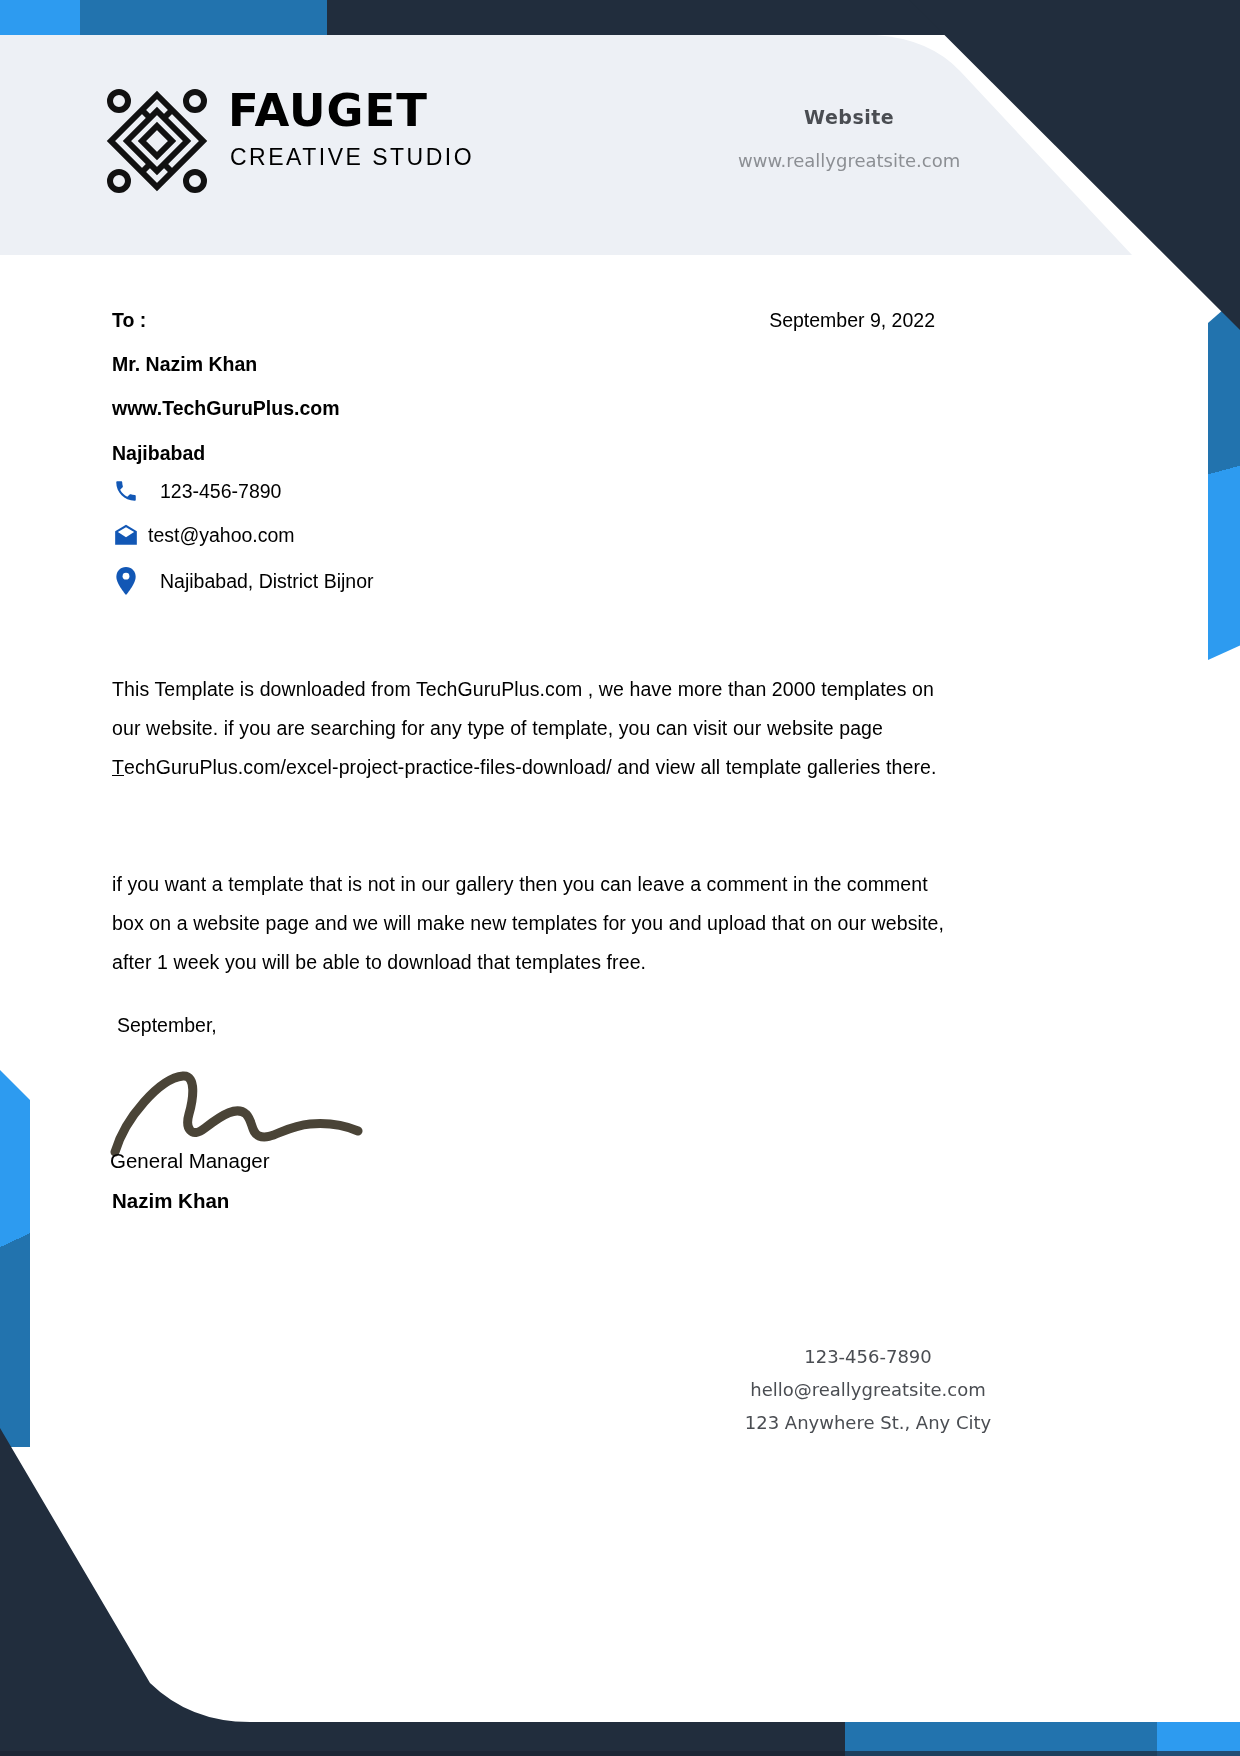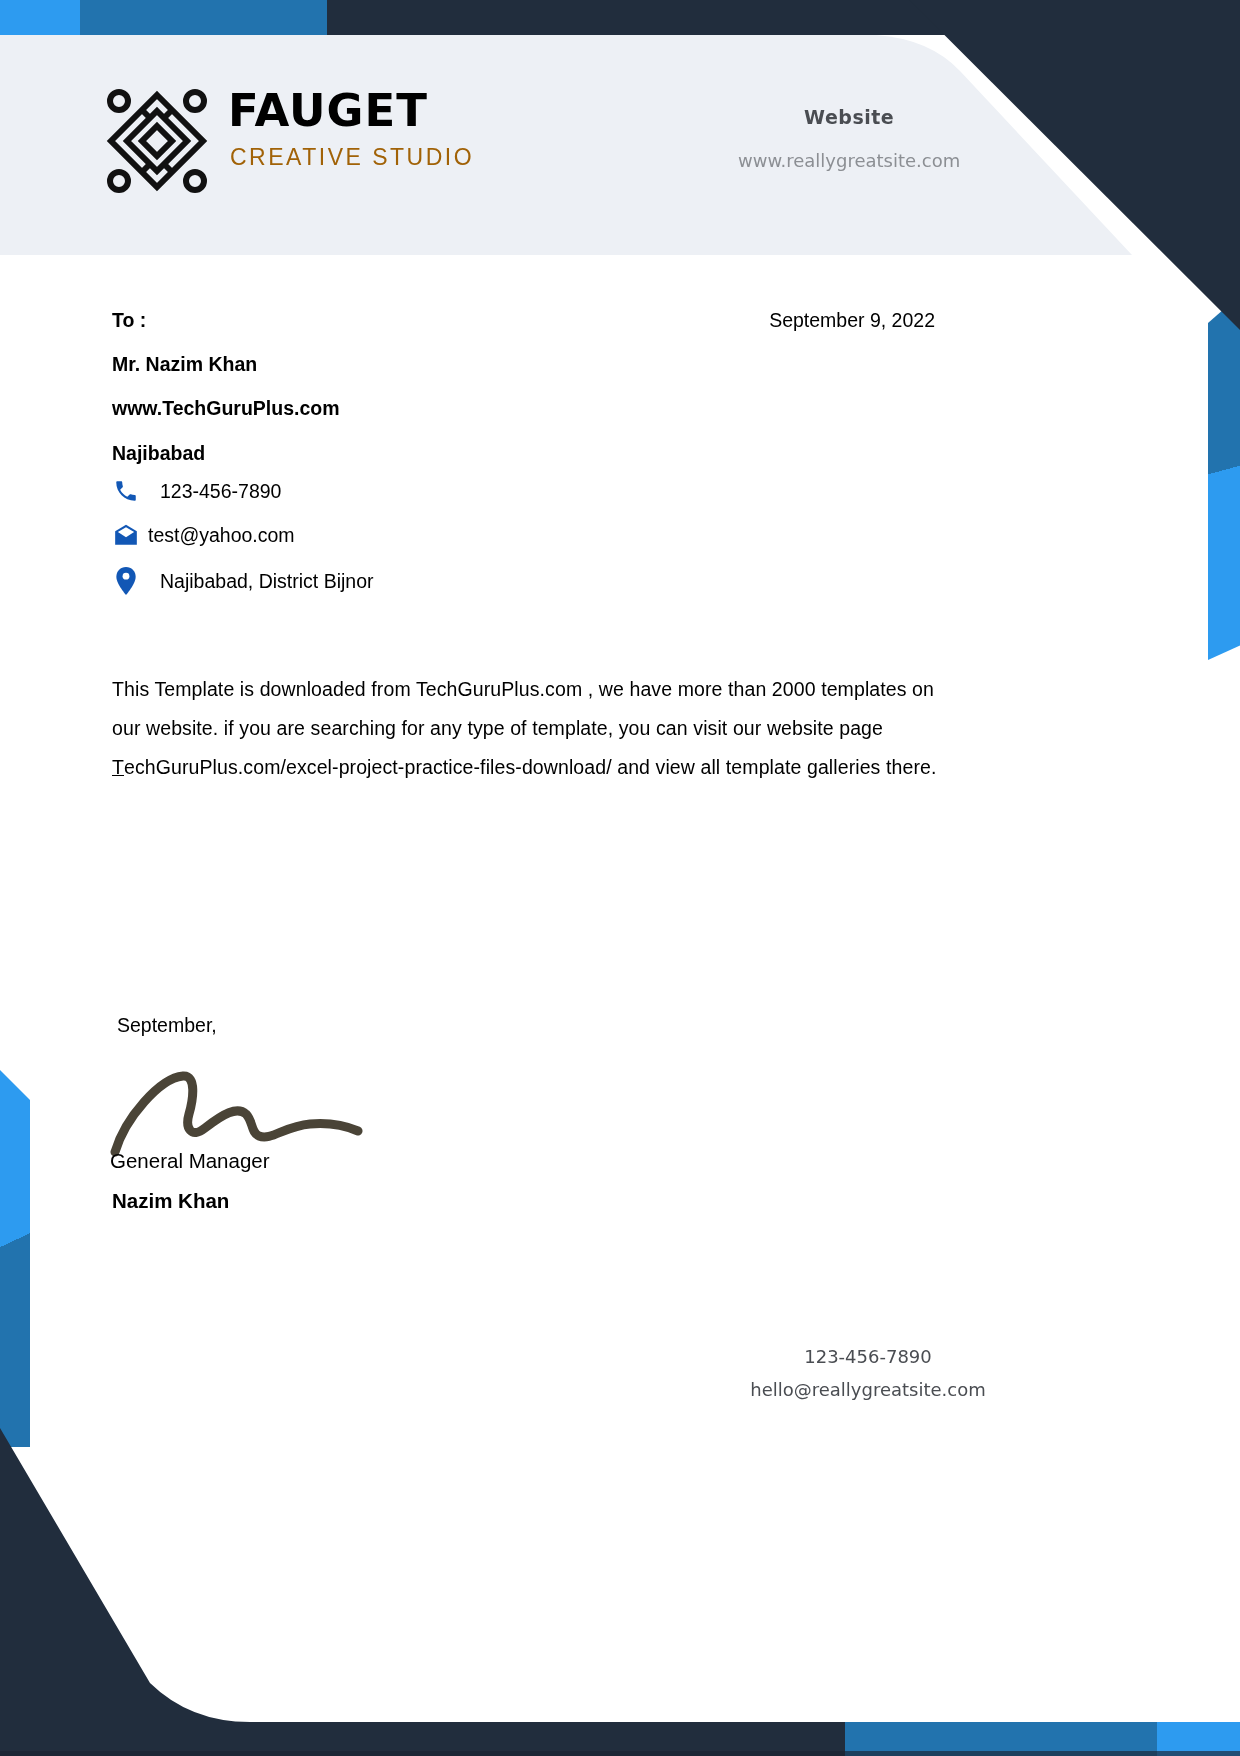--- a/index.html
+++ b/index.html
@@ -47,21 +47,21 @@
   }
   
   .logo-mark{position:absolute;left:106px;top:86px;}
   .brand{
     position:absolute;left:228px;top:84px;
     font-family:"DejaVu Sans",sans-serif;
     font-size:45px;font-weight:800;letter-spacing:1px;color:#000000;
   }
   .tagline{
     position:absolute;left:230px;top:144px;
-    font-size:23px;letter-spacing:2.5px;color:#a16207;font-weight:500;
+    font-size:23px;letter-spacing:2.5px;color:#000000;font-weight:500;
   }
   .website-block{
     position:absolute;left:738px;top:106px;
     font-family:"DejaVu Sans",sans-serif;
   }
   .website-label{font-size:19px;font-weight:700;color:#4A4D52;letter-spacing:.5px;text-align:center;}
   .website-url{font-size:18px;color:#8C8F94;margin-top:22px;}
   
   .txt{position:absolute;font-size:19.5px;line-height:24px;}
   .bold{font-weight:700;}
@@ -163,27 +163,29 @@
       <svg width="26" height="30" viewBox="0 0 24 28">
           <path fill="#1257B5" d="M12,1 C6.9,1 3,4.9 3,10 c0,6.8 9,17 9,17 s9,-10.2 9,-17 C21,4.9 17.1,1 12,1 z"></path>
           <circle fill="#ffffff" cx="12" cy="9.5" r="3.2"></circle>
         </svg>
     </span>
     <span class="c-text">Najibabad, District Bijnor</span>
   </div>
 
   <p class="para para1"><span>This Template is downloaded from TechGuruPlus.com , we have more than 2000 templates on our website.  if you are searching for any type of template, you can visit our website page </span><span class="underline">T</span><span>echGuruPlus.com/excel-project-practice-files-download/ and view all template galleries there.</span></p>
 
+  <p class="para para2">if you want a template that is not in our gallery then you can leave a comment in the comment box on a website page and we will make new templates for you and upload that on our website, after 1 week you will be able to download that templates free.</p>
 
   <div class="txt closing">September,</div>
 
   <svg class="signature" width="262" height="94" viewBox="0 0 262 94">
     <path d="M10,86 C20,52 55,12 78,10 C92,9 88,34 84,48 C80,62 86,73 100,62 C118,48 132,40 141,48 C148,55 146,67 154,70 C166,75 180,60 205,58 C228,56 246,62 253,65" fill="none" stroke="#4A4437" stroke-width="9" stroke-linecap="round"></path>
   </svg>
   <div class="txt sender-title">General Manager</div>
   <div class="txt bold sender-name">Nazim Khan</div>
 
   <div class="footer-contact">
     <div>123-456-7890</div>
     <div>hello@reallygreatsite.com</div>
+    <div>123 Anywhere St., Any City</div>
   </div>
 
 </div>
 
 </body></html>

